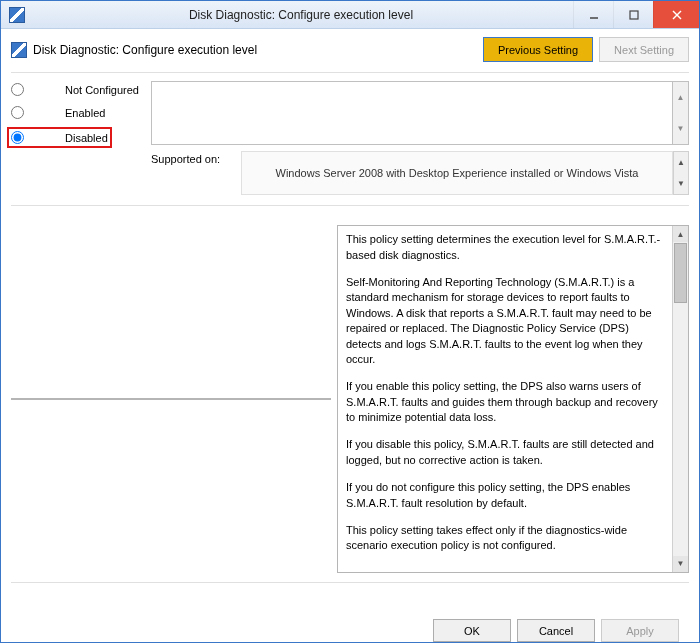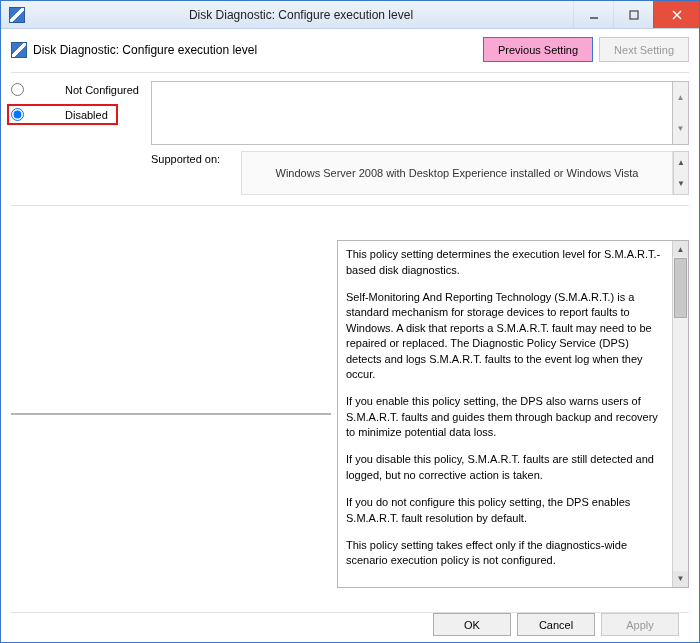--- a/index.html
+++ b/index.html
@@ -71,39 +71,39 @@
     .header-row .page-title { font-size: 12px; }
     .header-row .spacer { flex: 1; }
     .navbtn {
       height: 25px;
       padding: 0 14px;
       font-size: 11px;
       background: #f3f3f3;
       border: 1px solid #adadad;
       margin-left: 6px;
     }
-    .navbtn.active { border: 1px solid #3a77c8; background: #f9a8d4; }
+    .navbtn.active { border: 1px solid #3a77c8; background: #eab308; }
     .navbtn.disabled { color: #999; border-color: #ccc; }
     hr.sep { border: none; border-top: 1px solid #e0e0e0; margin: 4px 0 8px 0; }
     .config-row { display: flex; }
     .radios {
       width: 140px;
       padding-top: 2px;
     }
     .radio-item {
       display: flex;
       align-items: center;
       margin-bottom: 10px;
       font-size: 11px;
       gap: 35px;
     }
     .radio-item input { margin-right: 6px; }
     .radio-item.highlight {
       border: 2px solid #e01818;
-      padding: 2px 8px 2px 2px;
+      padding: 2px 2px 2px 2px;
       margin-left: -4px;
       margin-top: -2px;
       width: fit-content;
     }
     .right-col { flex: 1; }
     .field-row { display: flex; margin-bottom: 6px; }
     .field-label { width: 90px; padding-top: 2px; }
     .comment-box {
       flex: 1;
       height: 64px;
@@ -168,24 +168,24 @@
     .help-scroll {
       width: 16px;
       background: #f0f0f0;
       border-left: 1px solid #d0d0d0;
       display:flex; flex-direction:column;
     }
     .help-scroll .arrow { height:16px; display:flex; align-items:center; justify-content:center; font-size:8px; color:#555; background:#e6e6e6; }
     .help-scroll .thumb { height:60px; background:#c8c8c8; margin:1px; border:1px solid #aaa; }
     .help-scroll .track { flex:1; }
     .footer {
-      height: 30px;
+      height: 60px;
       border-top: 1px solid #e0e0e0;
       display: flex;
-      align-items: flex-start;
+      align-items: flex-end;
       justify-content: flex-end;
       padding-right: 10px;
       gap: 6px;
       background: #fff;
     }
     .dlgbtn {
       height: 23px;
       width: 78px;
       font-size: 11px;
       border: 1px solid #adadad;
@@ -233,20 +233,24 @@
       <button class="navbtn active">Previous Setting</button>
       <button class="navbtn disabled">Next Setting</button>
     </div>
     <hr class="sep">
 
     <div class="config-row">
       <div class="radios">
         <label class="radio-item">
           <input type="radio" name="state" style="">
           <span>Not Configured</span>
+        </label>
+        <label class="radio-item">
+          <input type="radio" name="state" style="">
+          <span>Enabled</span>
         </label>
         <label class="radio-item highlight">
           <input type="radio" name="state" checked="" style="">
           <span>Disabled</span>
         </label>
       </div>
 
       <div class="right-col">
         <div class="field-row">
           <textarea class="comment-box" value="" style=""></textarea>

